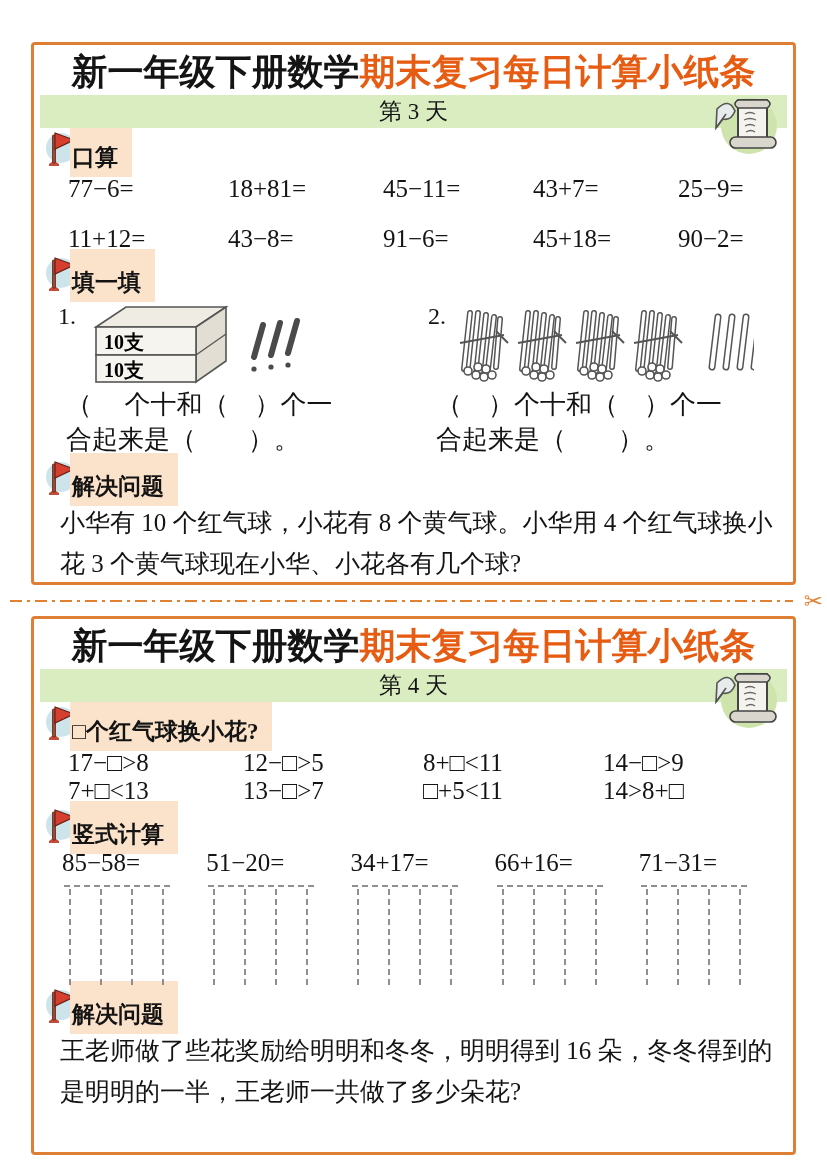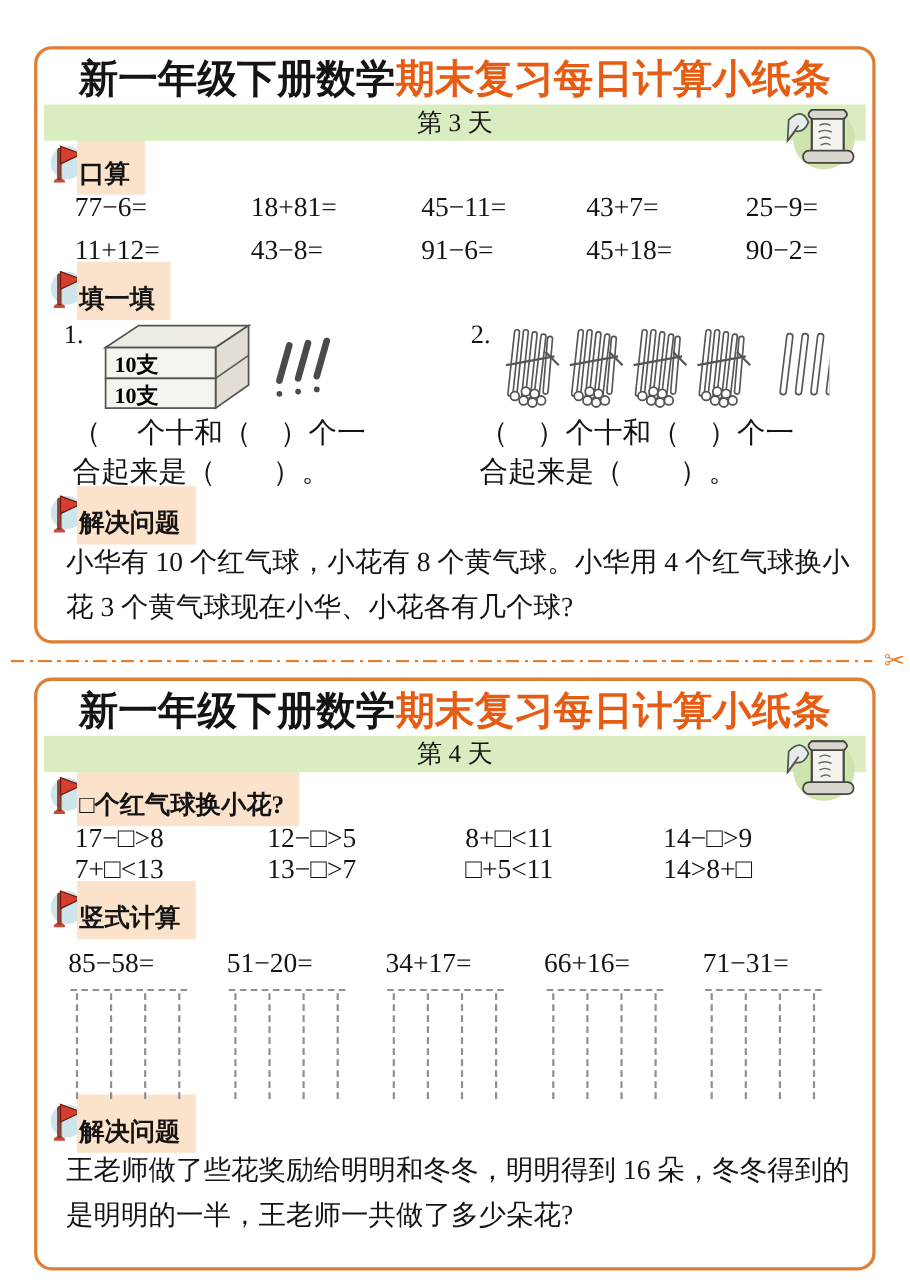--- a/index.html
+++ b/index.html
@@ -1,46 +1,46 @@
 <!DOCTYPE html>
 <html><head>
 <meta charset="utf-8">
 <style>
   *{margin:0;padding:0;box-sizing:border-box}
   html,body{background:#fff}
   body{width:827px;height:1169px;font-family:"Liberation Serif","DejaVu Serif",serif;color:#141414}
   .page{position:relative;width:827px;height:1169px;overflow:hidden;background:#fff}
 
-  .card{position:absolute;left:31px;width:765px;border:3px solid #DF7F35;border-radius:16px;background:#fff;padding:2px 10px 0;overflow:hidden}
+  .card{position:absolute;left:31px;width:765px;border:3px solid #DF7F35;border-radius:4px;background:#fff;padding:2px 10px 0;overflow:hidden}
   .card-1{top:42px;height:543px}
   .card-2{top:616px;height:539px}
 
   .title{white-space:nowrap;text-align:center;font-size:36px;font-weight:bold;line-height:46px;margin-top:2px;letter-spacing:0}
   .t-orange{color:#E55C12}
 
   .banner{position:relative;height:33px;background:#D9EDC1;margin:0 -4px;text-align:center;font-size:23px;font-weight:normal;line-height:33px}
 
   .scrollicon{position:absolute;right:8px;top:44px;z-index:3}
 
   .sec{display:flex;align-items:center;height:40px;margin:2px 0 0 -4px}
   .sec .lbl{background:#FBE3CB;font-size:23px;font-weight:bold;padding:18px 14px 4px 2px;margin-left:-8px}
 
-  .oral{display:grid;grid-template-columns:160px 155px 150px 145px 1fr;row-gap:11px;font-size:25px;padding:5px 0 0 24px}
+  .oral{display:grid;grid-template-columns:160px 155px 150px 145px 1fr;row-gap:22px;font-size:25px;padding:5px 0 0 24px}
   .maxfill{display:grid;grid-template-columns:175px 180px 180px 1fr;font-size:25px;padding:5px 0 0 24px}
 
   .fillrow{display:flex;padding:6px 0 0 14px}
   .fill-item-1{width:352px}
   .fill-item-2{flex:1;padding-left:18px}
   .fill-top{display:flex;align-items:flex-start;height:86px}
   .qnum{font-size:24px;line-height:30px;margin-right:8px}
   .fline{font-size:26px;line-height:35px;padding-left:8px}
 
   .prob{font-size:25px;line-height:41px;padding:3px 6px 0 16px}
 
-  .vrow{display:flex;padding-left:18px;margin-top:16px}
+  .vrow{display:flex;padding-left:18px;margin-top:2px}
   .vcell{width:148px}
   .vprob{font-size:25px;margin-bottom:8px}
   .vgrid{width:106px;height:100px;border-top:2px dashed #8f8f8f;position:relative;margin-left:2px}
   .vgrid i{position:absolute;top:2px;bottom:0;border-left:2px dashed #8f8f8f}
   .vgrid i:nth-child(1){left:5px}
   .vgrid i:nth-child(2){left:36px}
   .vgrid i:nth-child(3){left:67px}
   .vgrid i:nth-child(4){left:98px}
 
   .cutline{position:absolute;top:588px;left:0;width:827px;height:26px}

